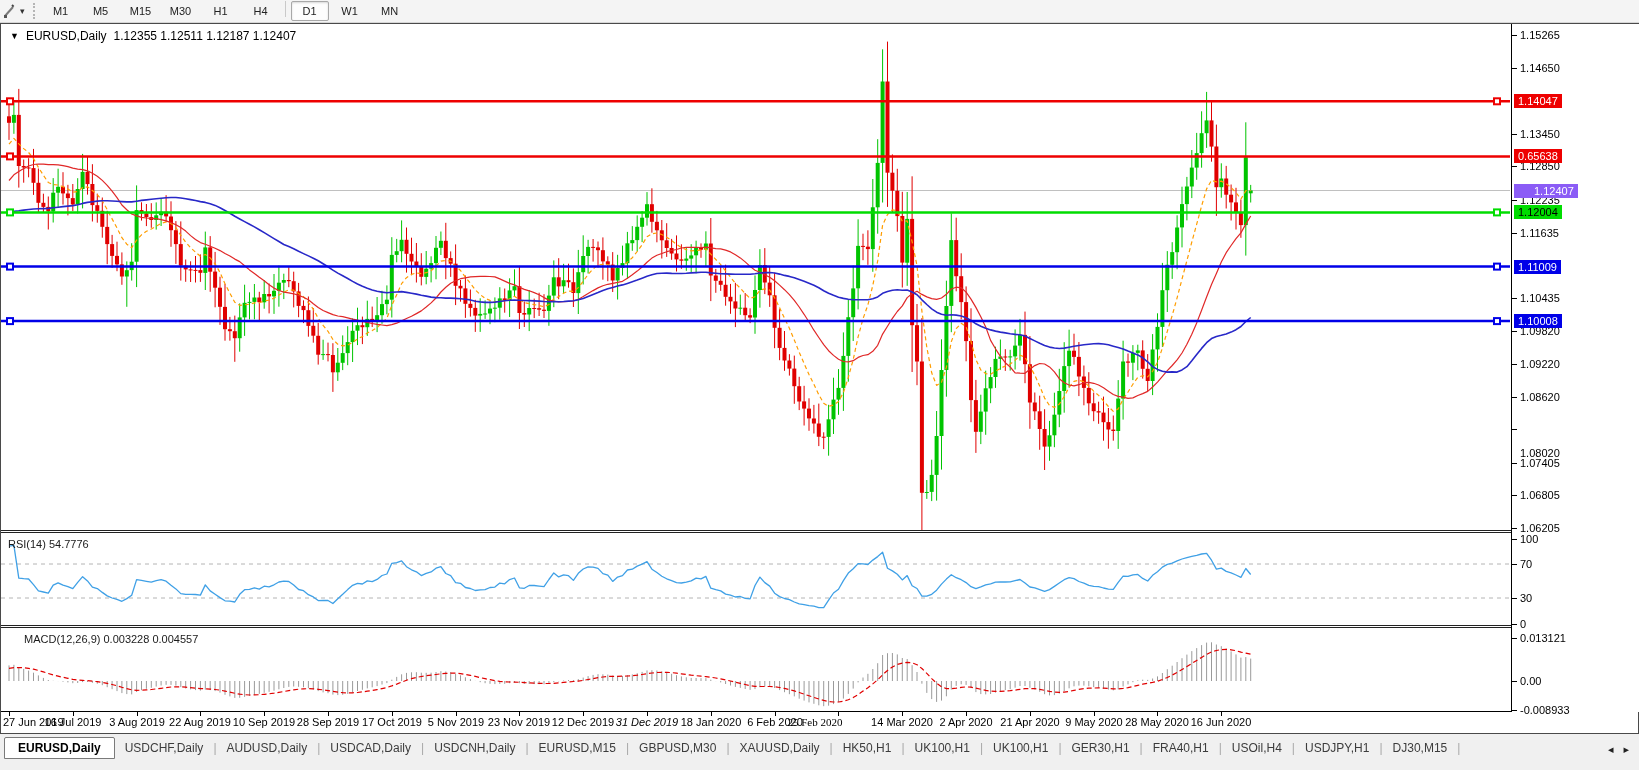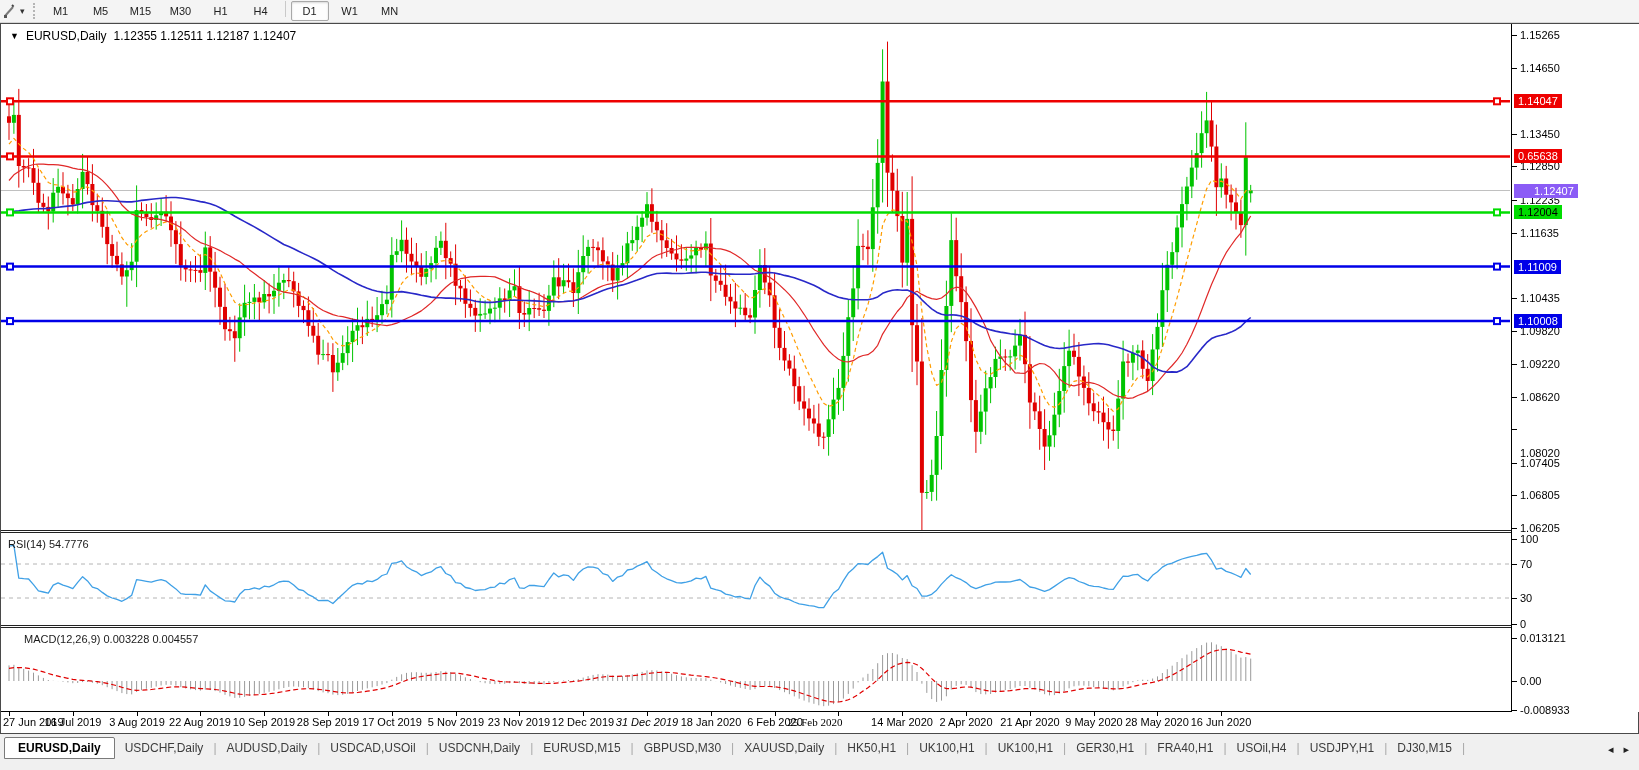--- a/index.html
+++ b/index.html
@@ -980,21 +980,21 @@
       </div>
   </div>
 
   <div class="tabbar">
     <div class="tabs" id="tabs">
         <div class="tab active">EURUSD,Daily</div>
         <div class="tab">USDCHF,Daily</div>
         <span class="tab-sep">|</span>
         <div class="tab">AUDUSD,Daily</div>
         <span class="tab-sep">|</span>
-        <div class="tab">USDCAD,USOil</div>
+        <div class="tab">USDCAD,Daily</div>
         <span class="tab-sep">|</span>
         <div class="tab">USDCNH,Daily</div>
         <span class="tab-sep">|</span>
         <div class="tab">EURUSD,M15</div>
         <span class="tab-sep">|</span>
         <div class="tab">GBPUSD,M30</div>
         <span class="tab-sep">|</span>
         <div class="tab">XAUUSD,Daily</div>
         <span class="tab-sep">|</span>
         <div class="tab">HK50,H1</div>

